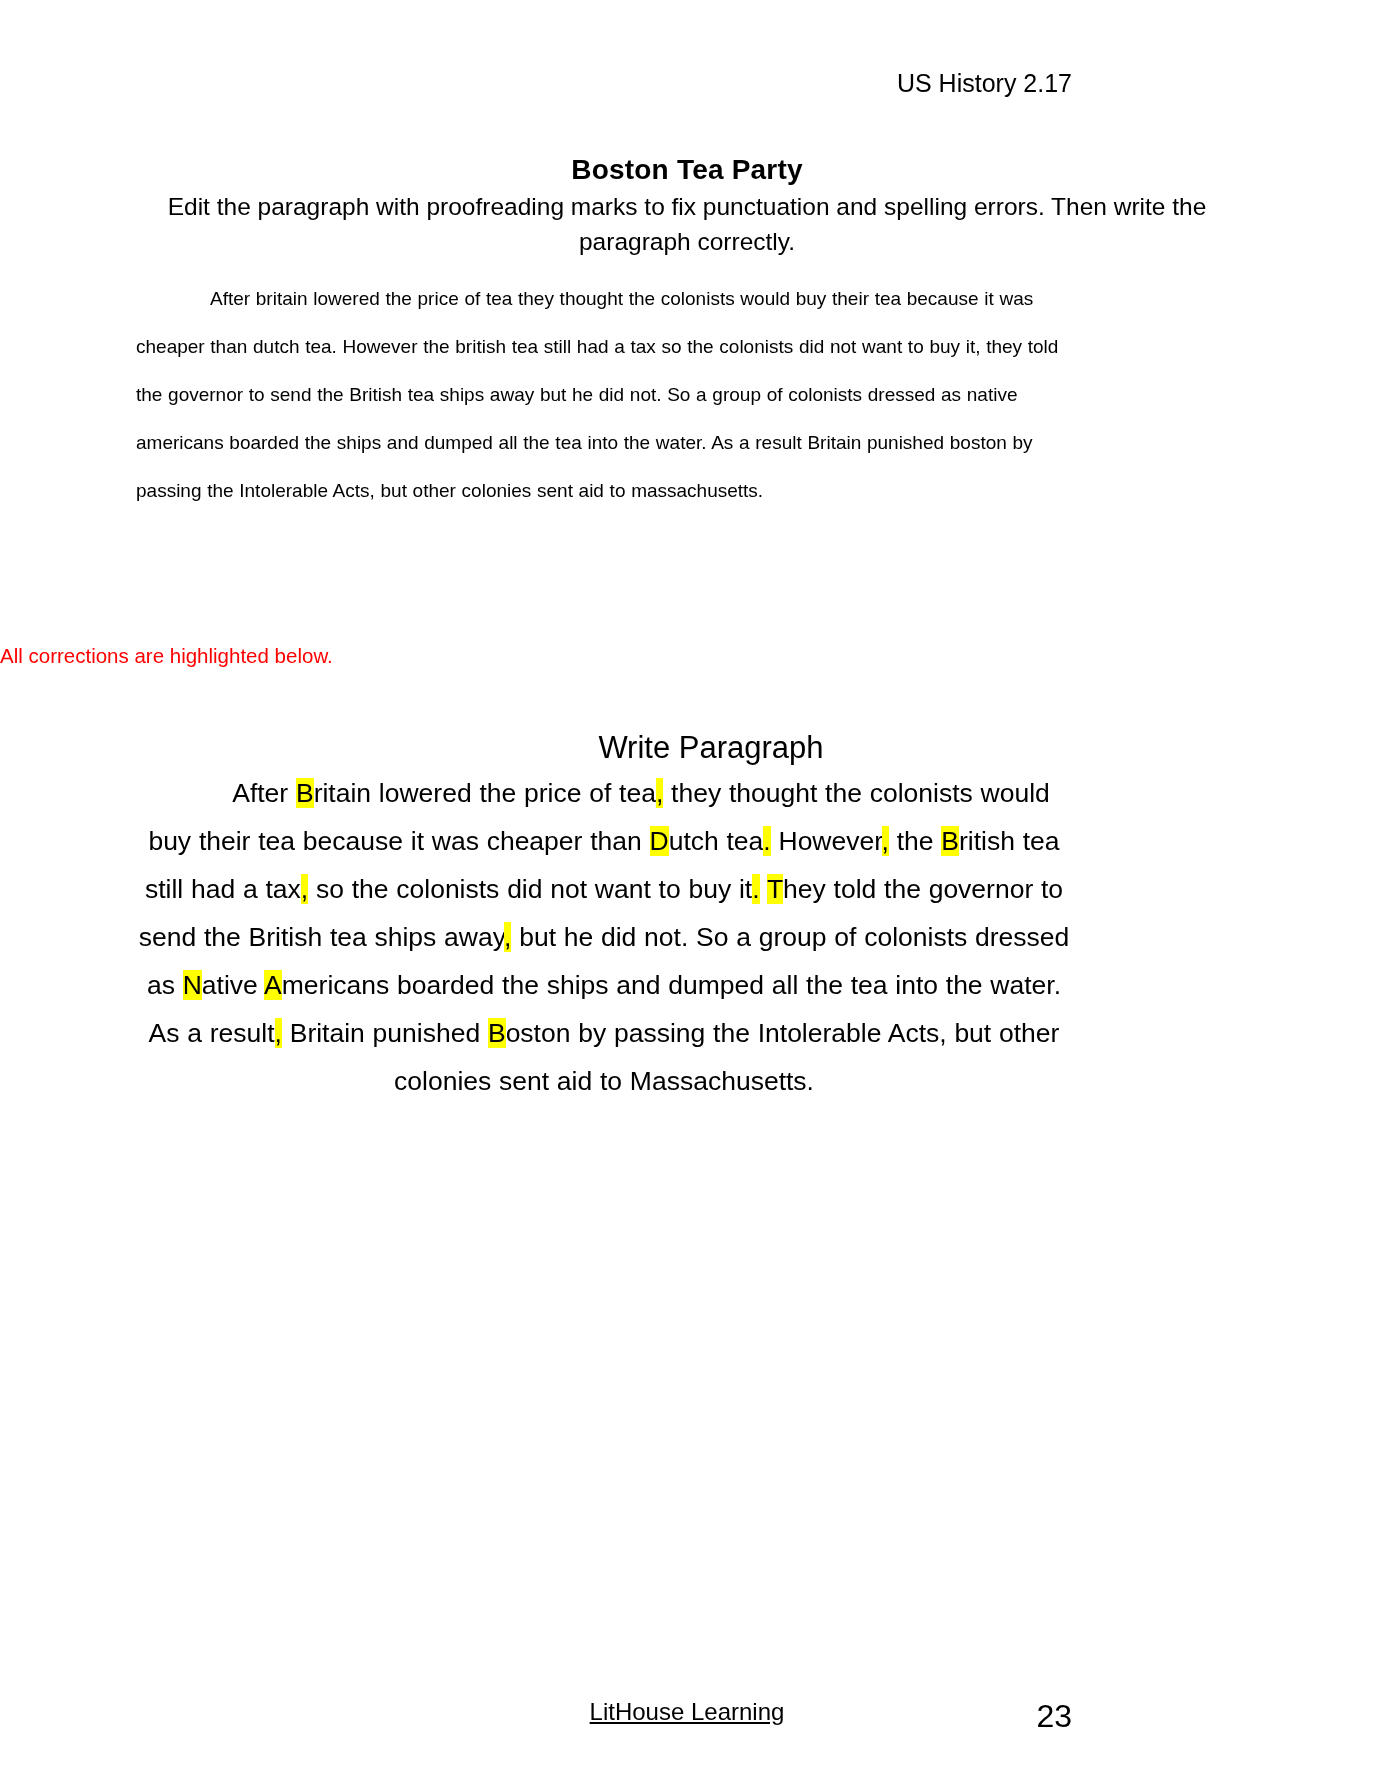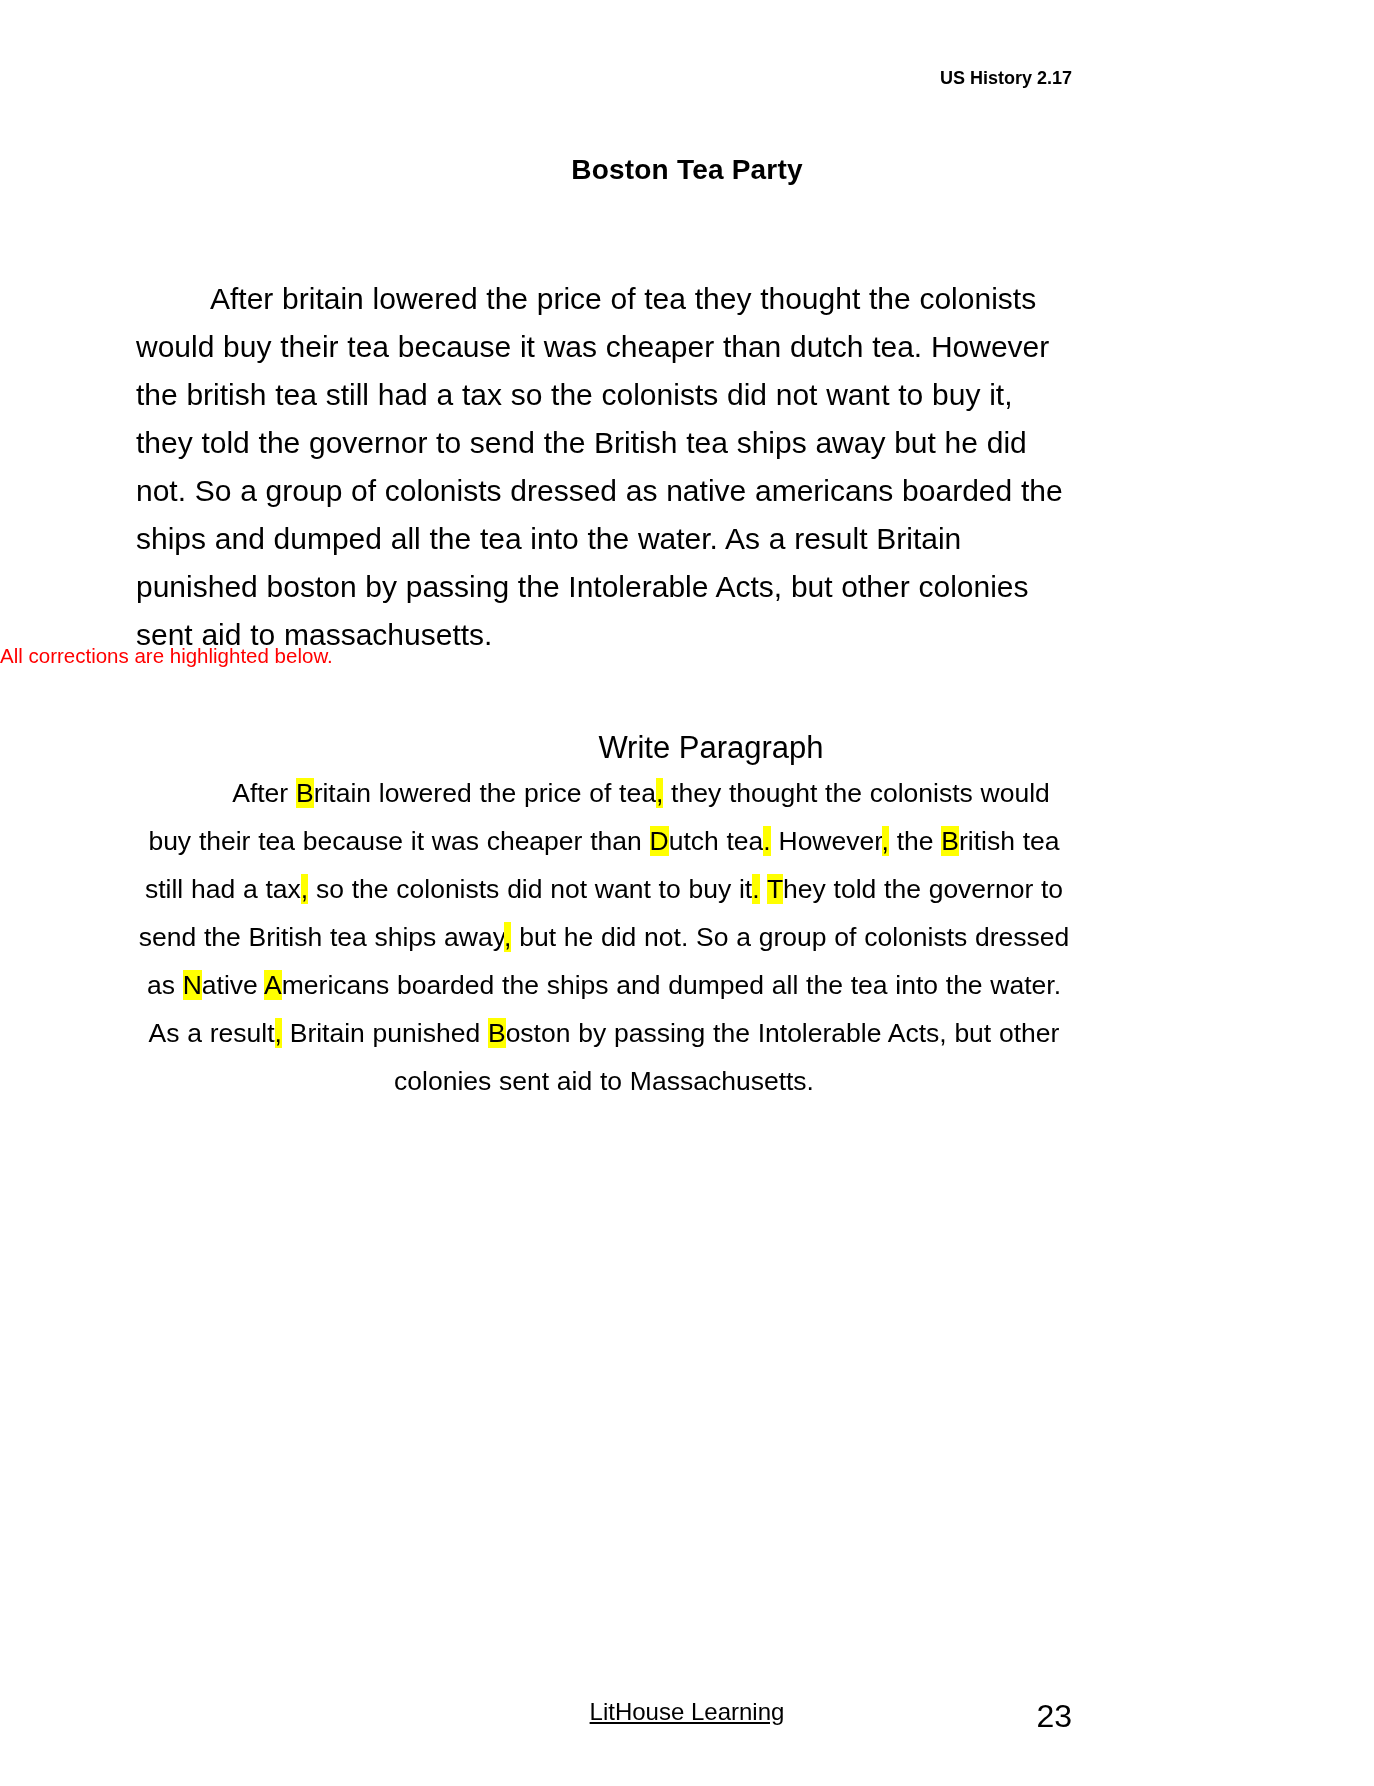--- a/index.html
+++ b/index.html
@@ -21,23 +21,22 @@
     padding: 0;
   }
   .header {
     position: absolute;
     top: 68px;
     right: 0;
     width: 100%;
     text-align: right;
     padding-right: 302px;
     box-sizing: border-box;
-    font-size: 18px;
+    font-size: 25px;
     line-height: 1.2;
-    font-weight: bold;
   }
   .title {
     position: absolute;
     top: 133px;
     left: 0;
     width: 100%;
     text-align: center;
     font-size: 28px;
     font-weight: bold;
     line-height: 1.25;
@@ -52,21 +51,21 @@
     padding: 0 140px;
     text-align: center;
     font-size: 24.5px;
     line-height: 1.42;
   }
   .error-paragraph {
     position: absolute;
     top: 275px;
     left: 136px;
     width: 936px;
-    font-size: 30px;
+    font-size: 19px;
     line-height: 48px;
     text-indent: 74px;
     text-align: left;
     word-spacing: 0.4px;
   }
   .note-red {
     position: absolute;
     top: 643px;
     left: 0;
     width: 100%;
@@ -128,20 +127,21 @@
 </style>
 </head>
 <body>
 
 <div class="page">
 
   <div class="header">US History 2.17</div>
 
   <h1 class="title">Boston Tea Party</h1>
 
+  <div class="instructions">Edit the paragraph with proofreading marks to fix punctuation and spelling errors. Then write the paragraph correctly.</div>
 
   <div class="error-paragraph">After britain lowered the price of tea they thought the colonists would buy their tea because it was cheaper than dutch tea. However the british tea still had a tax so the colonists did not want to buy it, they told the governor to send the British tea ships away but he did not. So a group of colonists dressed as native americans boarded the ships and dumped all the tea into the water. As a result Britain punished boston by passing the Intolerable Acts, but other colonies sent aid to massachusetts.</div>
 
   <div class="note-red" style="color: rgb(255, 0, 0);">
     <span>All corrections are highlighted below.</span>
   </div>
 
   <h2 class="section-heading">Write Paragraph</h2>
 
   <div class="write-paragraph" id="corrected-paragraph"><span>After </span><mark class="hl" style="background: rgb(255, 255, 0);">B</mark><span>ritain lowered the price of tea</span><mark class="hl" style="background: rgb(255, 255, 0);">,</mark><span> they thought the colonists would buy their tea because it was cheaper than </span><mark class="hl" style="background: rgb(255, 255, 0);">D</mark><span>utch tea</span><mark class="hl" style="background: rgb(255, 255, 0);">.</mark><span> However</span><mark class="hl" style="background: rgb(255, 255, 0);">,</mark><span> the </span><mark class="hl" style="background: rgb(255, 255, 0);">B</mark><span>ritish tea still had a tax</span><mark class="hl" style="background: rgb(255, 255, 0);">,</mark><span> so the colonists did not want to buy it</span><mark class="hl" style="background: rgb(255, 255, 0);">.</mark><span> </span><mark class="hl" style="background: rgb(255, 255, 0);">T</mark><span>hey told the governor to send the British tea ships away</span><mark class="hl" style="background: rgb(255, 255, 0);">,</mark><span> but he did not. So a group of colonists dressed as </span><mark class="hl" style="background: rgb(255, 255, 0);">N</mark><span>ative </span><mark class="hl" style="background: rgb(255, 255, 0);">A</mark><span>mericans boarded the ships and dumped all the tea into the water. As a result</span><mark class="hl" style="background: rgb(255, 255, 0);">,</mark><span> Britain punished </span><mark class="hl" style="background: rgb(255, 255, 0);">B</mark><span>oston by passing the Intolerable Acts, but other colonies sent aid to Massachusetts.</span></div>

